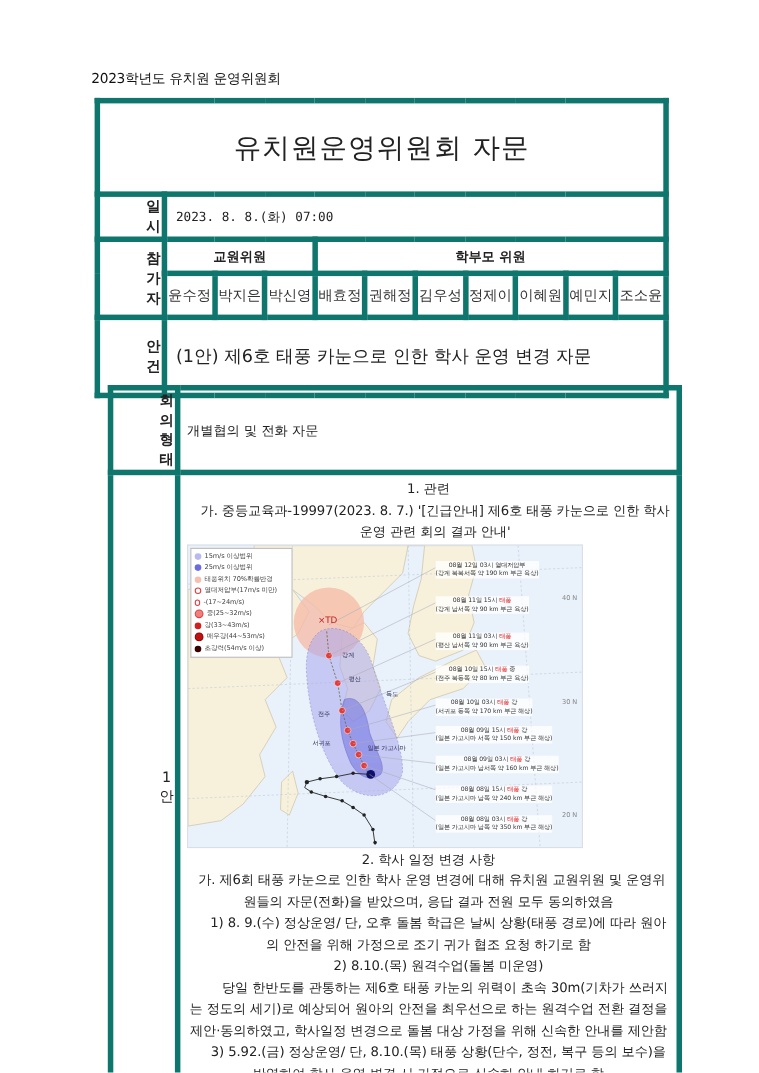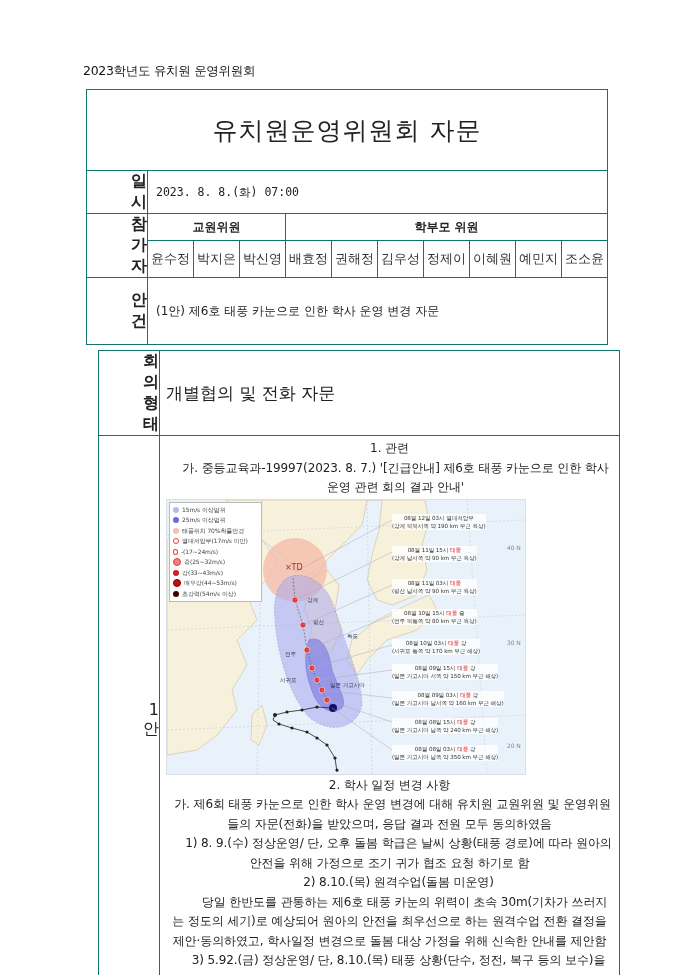--- a/index.html
+++ b/index.html
@@ -2,30 +2,30 @@
 <html><head>
 <meta charset="utf-8">
 <style>
   html, body { margin:0; padding:0; }
   body {
     width:690px; height:975px; background:#ffffff; position:relative; overflow:hidden;
     font-family:"DejaVu Sans","Liberation Sans",sans-serif; color:#222;
   }
   .doc-header { position:absolute; left:83px; top:63px; font-size:12.5px; letter-spacing:-0.3px; color:#111; }
   table { border-collapse:collapse; position:absolute; left:86px; width:522px; table-layout:fixed; }
-  td { border:1px solid #0f766e; padding:0; font-size:12px; vertical-align:middle; }
+  td { border:5px solid #0f766e; padding:0; font-size:12px; vertical-align:middle; }
   #t1 { top:89px; }
   #t2 { top:350px;margin-left:12px; }
-  .label { width:60px; text-align:right; font-weight:bold; font-size:16px;padding-left:41px; }
+  .label { width:60px; text-align:center; font-weight:bold; font-size:13px;padding-left:41px; }
   .title-cell { height:80px; text-align:center; font-size:25px; letter-spacing:1px; font-family:"DejaVu Serif","Liberation Serif",serif; }
   .datecell { padding-left:8px; font-family:"DejaVu Sans Mono","Liberation Mono",monospace; font-size:11.5px; }
   .grp-head { text-align:center; font-weight:bold; height:26px; font-size:12px; }
   .name { text-align:center; height:35px; font-size:13px; color:#333; }
-  .agenda { padding-left:8px; height:66px; font-size:12px; }
-  .form-val { padding-left:6px; height:25px; font-size:17px; }
+  .agenda { padding-left:8px; height:66px; font-size:16px; }
+  .form-val { padding-left:6px; height:25px; font-size:12px; }
   .content { padding:3px 6px 0 6px; vertical-align:top; height:565px; font-size:12px; line-height:19.5px; letter-spacing:-0.1px;text-align:center; }
   .content p { margin:0; }
   .ind1 { padding-left:14px; }
   .map {
     position:relative; width:358px; height:274px; margin:1px 0 1px 0;
     background:#e9f1fa; overflow:hidden; border:1px solid #d8dfe6;
   }
   .map svg { position:absolute; left:0; top:0; }
   .legend {
     position:absolute; left:2px; top:2px; width:85px; background:#fff;

